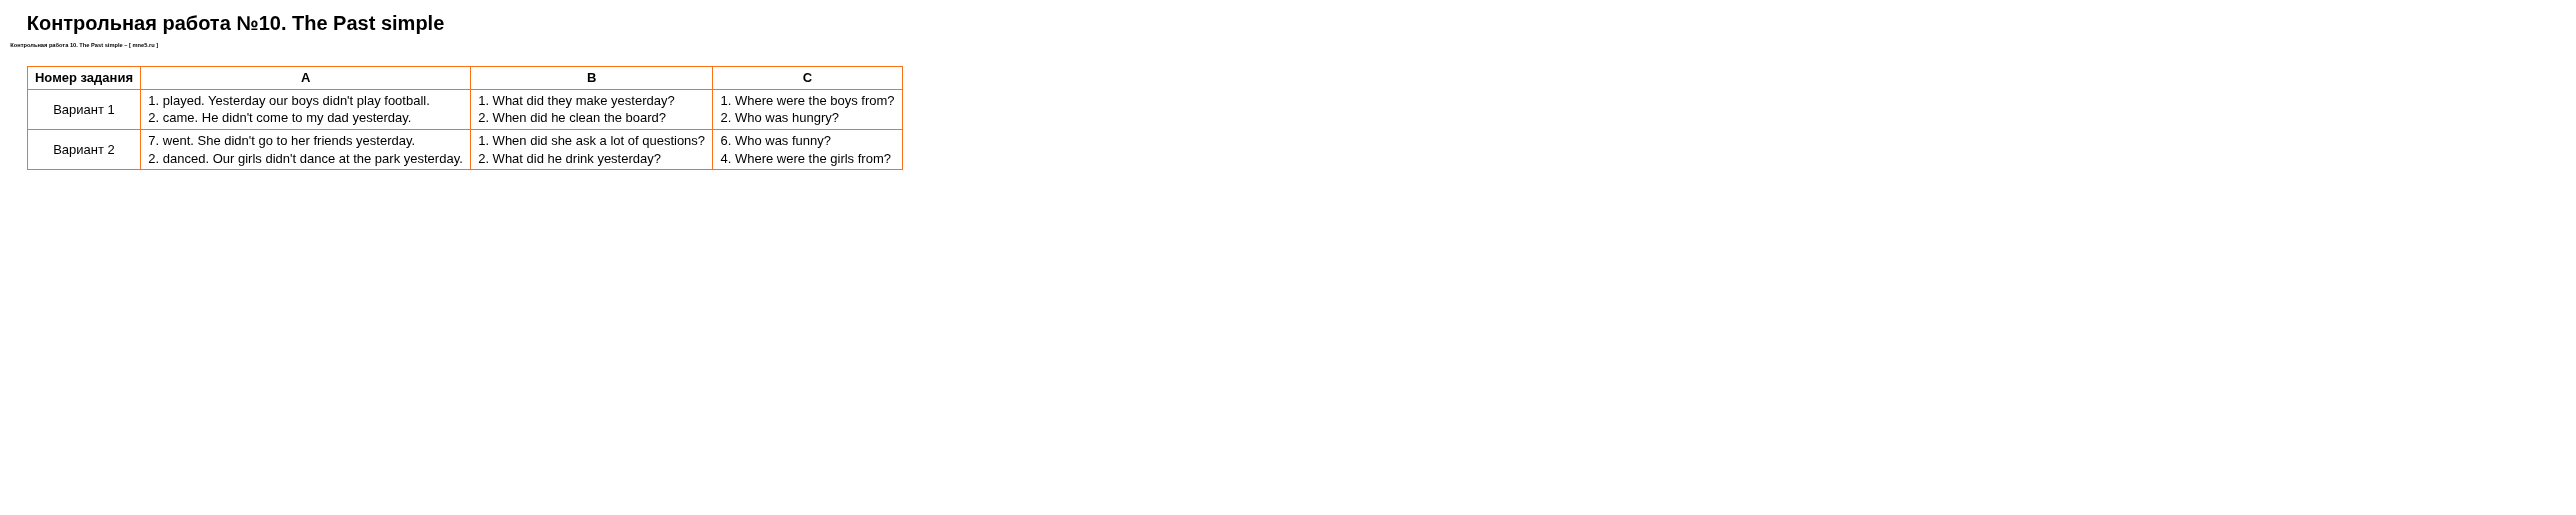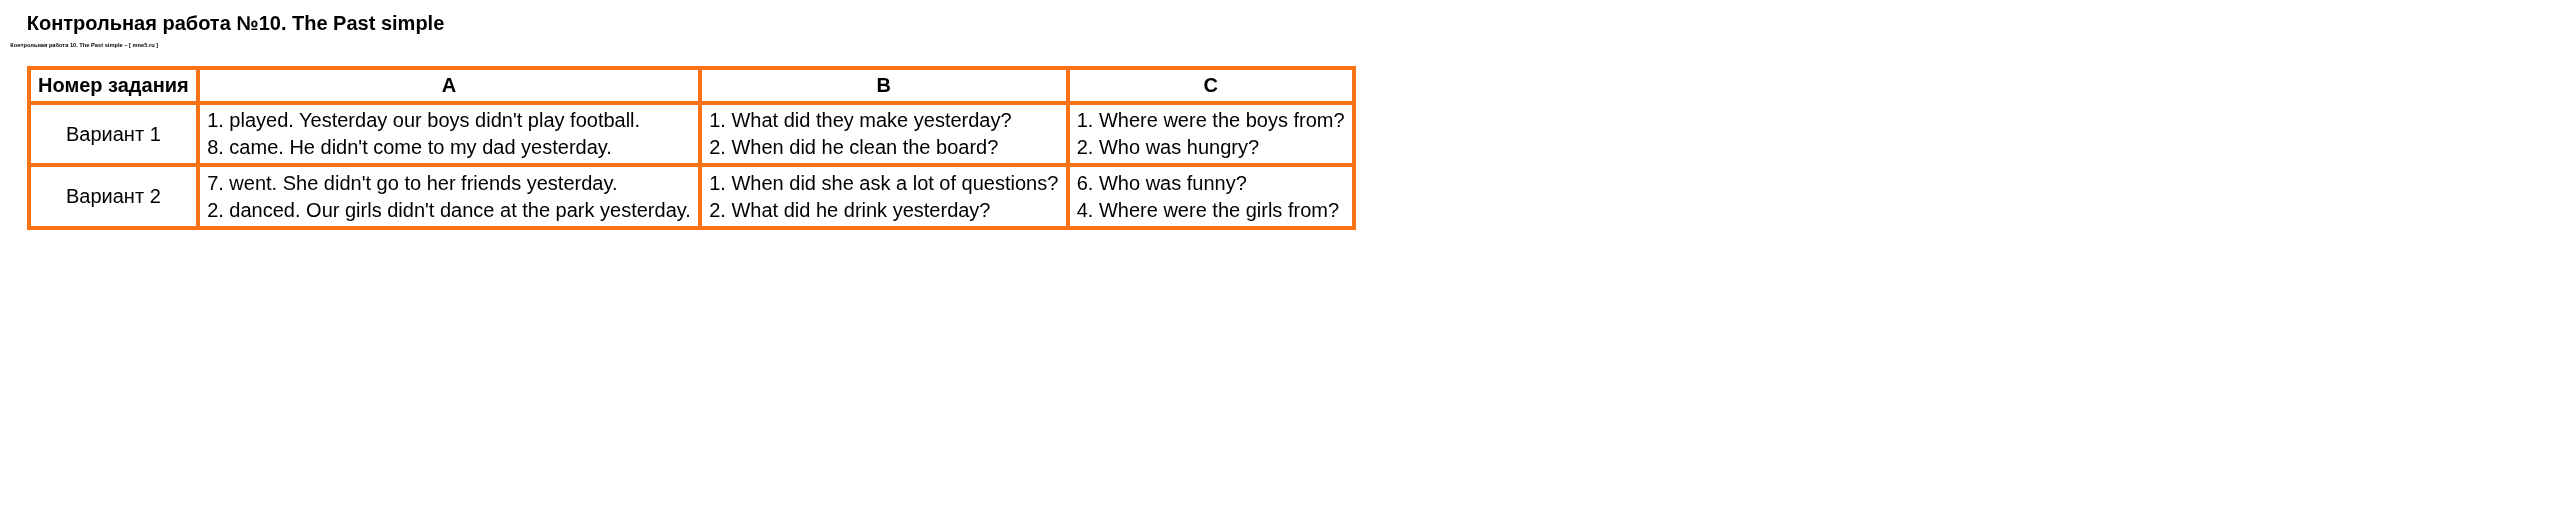--- a/index.html
+++ b/index.html
@@ -23,24 +23,24 @@
       font-size: 5.7px;
       font-weight: bold;
       margin-bottom: 18.5px;
     }
     table {
       border-collapse: collapse;
       width: auto;
       margin-left: 16.5px;
     }
     th, td {
-      border: 4px solid #f97316;
+      border: 1px solid #f97316;
       padding: 2.1px 7.2px;
       vertical-align: middle;
-      font-size: 20px;
+      font-size: 13px;
       line-height: 1.35;
     }
     thead th {
       text-align: center;
       font-weight: bold;
     }
     tbody td.label {
       text-align: center;
       white-space: nowrap;
     }
@@ -66,21 +66,21 @@
       <th>A</th>
       <th>B</th>
       <th>C</th>
     </tr>
   </thead>
   <tbody>
     <tr>
       <td class="label">Вариант 1</td>
       <td class="content">
         <span class="cell-line">1. played. Yesterday our boys didn't play football.</span>
-        <span class="cell-line">8. came. He didn't come to my dad yesterday.</span>
+        <span class="cell-line">2. came. He didn't come to my dad yesterday.</span>
       </td>
       <td class="content">
         <span class="cell-line">1. What did they make yesterday?</span>
         <span class="cell-line">2. When did he clean the board?</span>
       </td>
       <td class="content">
         <span class="cell-line">1. Where were the boys from?</span>
         <span class="cell-line">2. Who was hungry?</span>
       </td>
     </tr>

